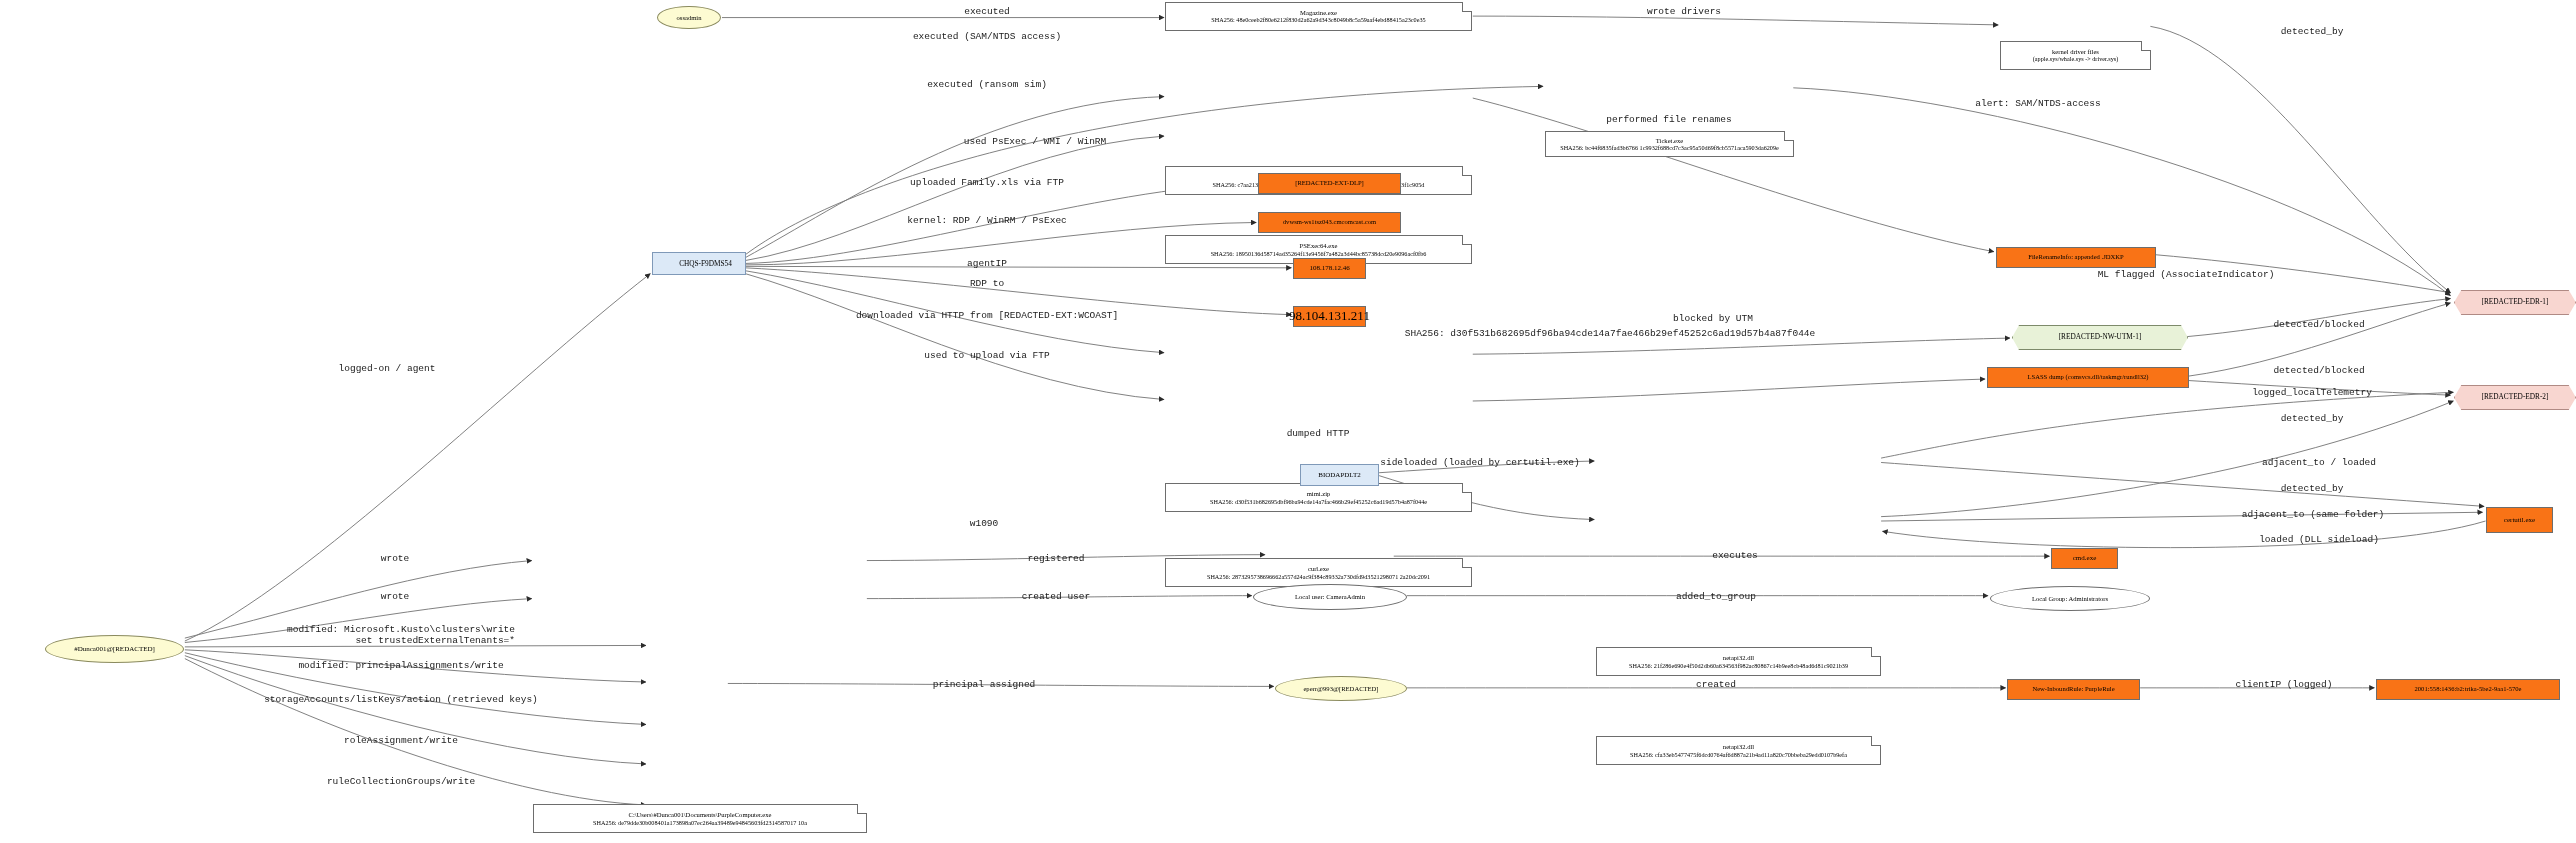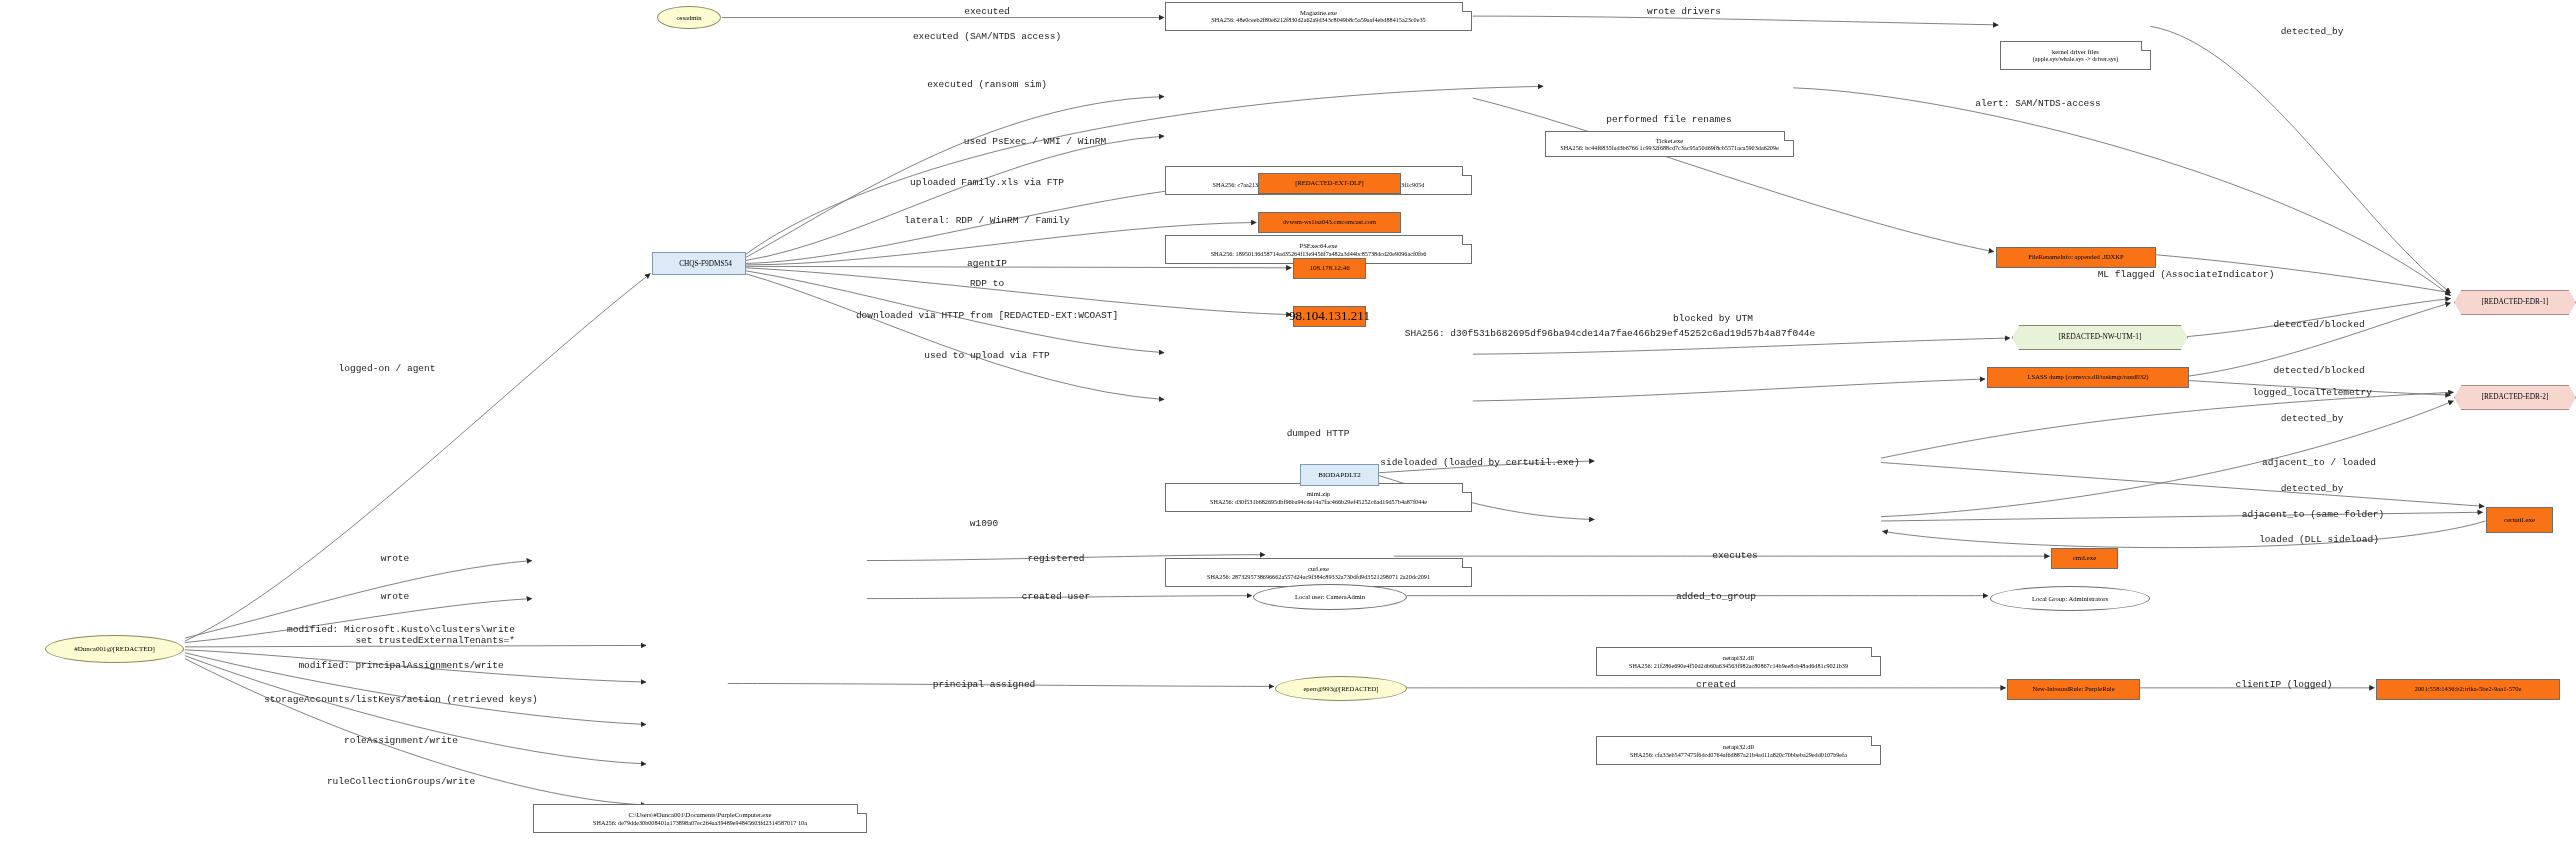--- a/index.html
+++ b/index.html
@@ -233,21 +233,21 @@
     </div>
     <div class="edge-label" style="left: 987px; top: 5.9px;">executed</div>
     <div class="edge-label" style="left: 987px; top: 31px;">executed (SAM/NTDS access)</div>
     <div class="edge-label" style="left: 1684px; top: 5.9px;">wrote drivers</div>
     <div class="edge-label" style="left: 2312px; top: 26px;">detected_by</div>
     <div class="edge-label" style="left: 987px; top: 79px;">executed (ransom sim)</div>
     <div class="edge-label" style="left: 2038px; top: 98px;">alert: SAM/NTDS-access</div>
     <div class="edge-label" style="left: 987px; top: 136px; margin-left: 48px;">used PsExec / WMI / WinRM</div>
     <div class="edge-label" style="left: 1669px; top: 114px;">performed file renames</div>
     <div class="edge-label" style="left: 987px; top: 177px;">uploaded Family.xls via FTP</div>
-    <div class="edge-label" style="left: 987px; top: 215px;">lateral: RDP / WinRM / Family</div>
+    <div class="edge-label" style="left: 987px; top: 215px;">kernel: RDP / WinRM / PsExec</div>
     <div class="edge-label" style="left: 987px; top: 258px;">agentIP</div>
     <div class="edge-label" style="left: 987px; top: 278px;">RDP to</div>
     <div class="edge-label" style="left: 2186px; top: 269px;">ML flagged (AssociateIndicator)</div>
     <div class="edge-label" style="left: 987px; top: 310px;">downloaded via HTTP from [REDACTED-EXT:WCOAST]</div>
     <div class="edge-label" style="left: 1713px; top: 313px;">blocked by UTM</div>
     <div class="edge-label" style="left: 1610px; top: 328px;">SHA256: d30f531b682695df96ba94cde14a7fae466b29ef45252c6ad19d57b4a87f044e</div>
     <div class="edge-label" style="left: 2319px; top: 319px;">detected/blocked</div>
     <div class="edge-label" style="left: 987px; top: 350px;">used to upload via FTP</div>
     <div class="edge-label" style="left: 2319px; top: 365px;">detected/blocked</div>
     <div class="edge-label" style="left: 2312px; top: 387px;">logged_localTelemetry</div>

